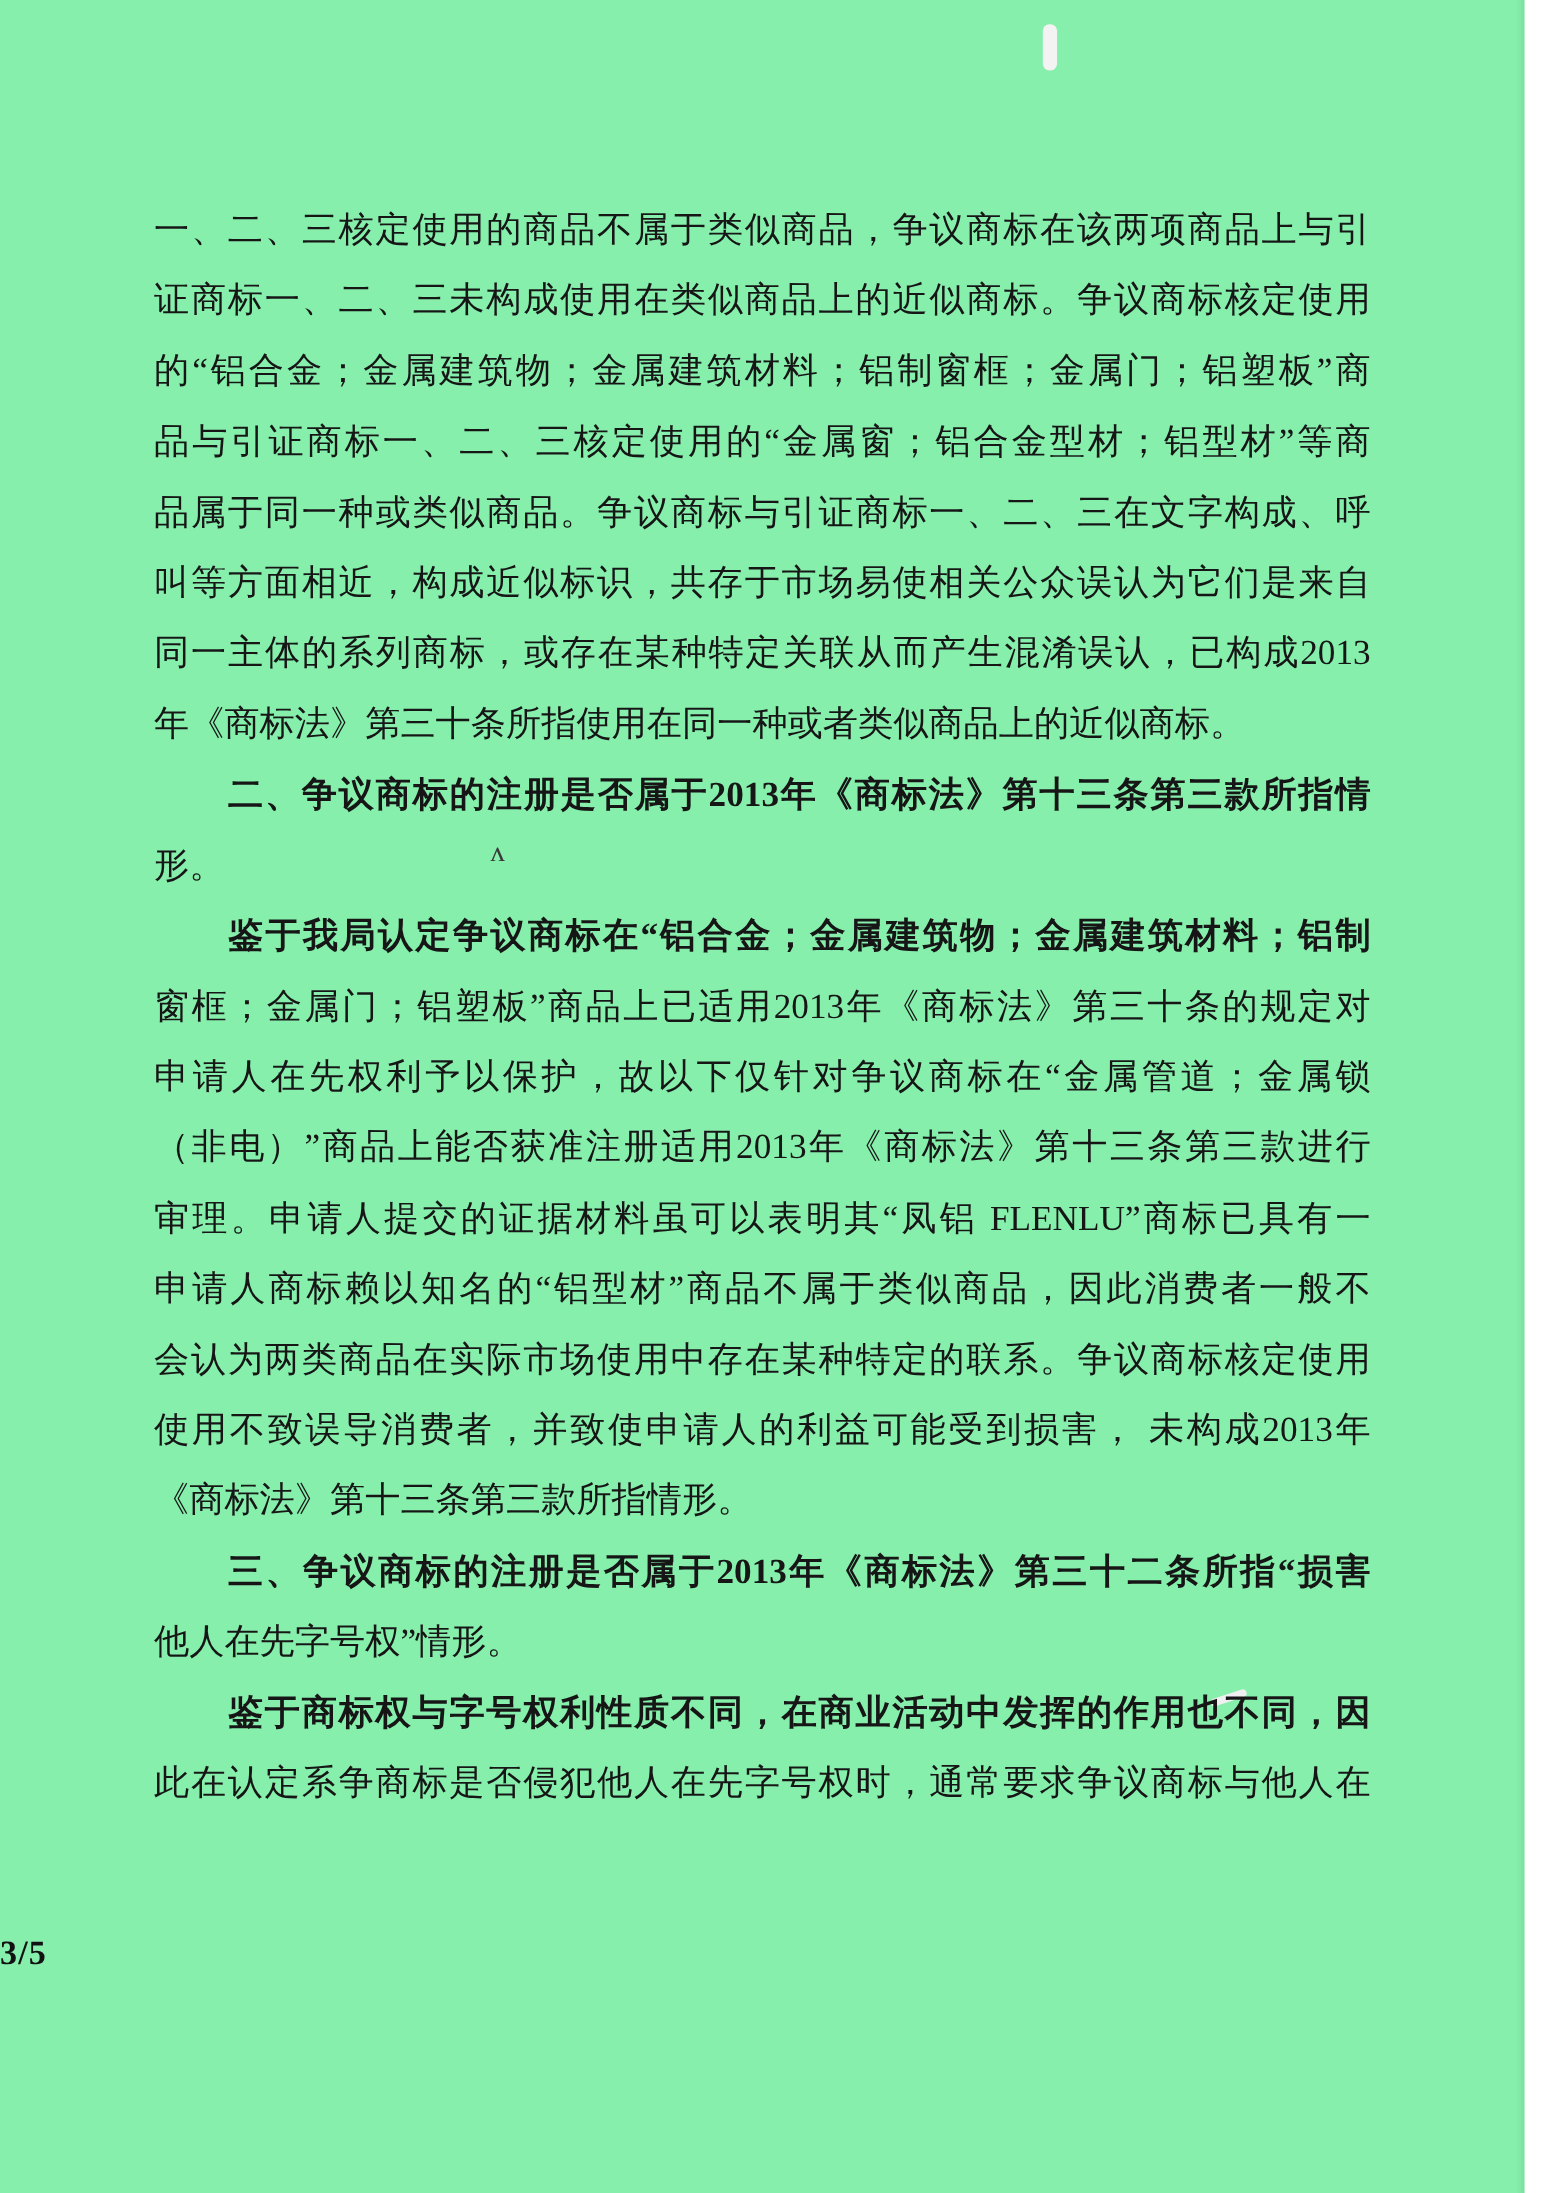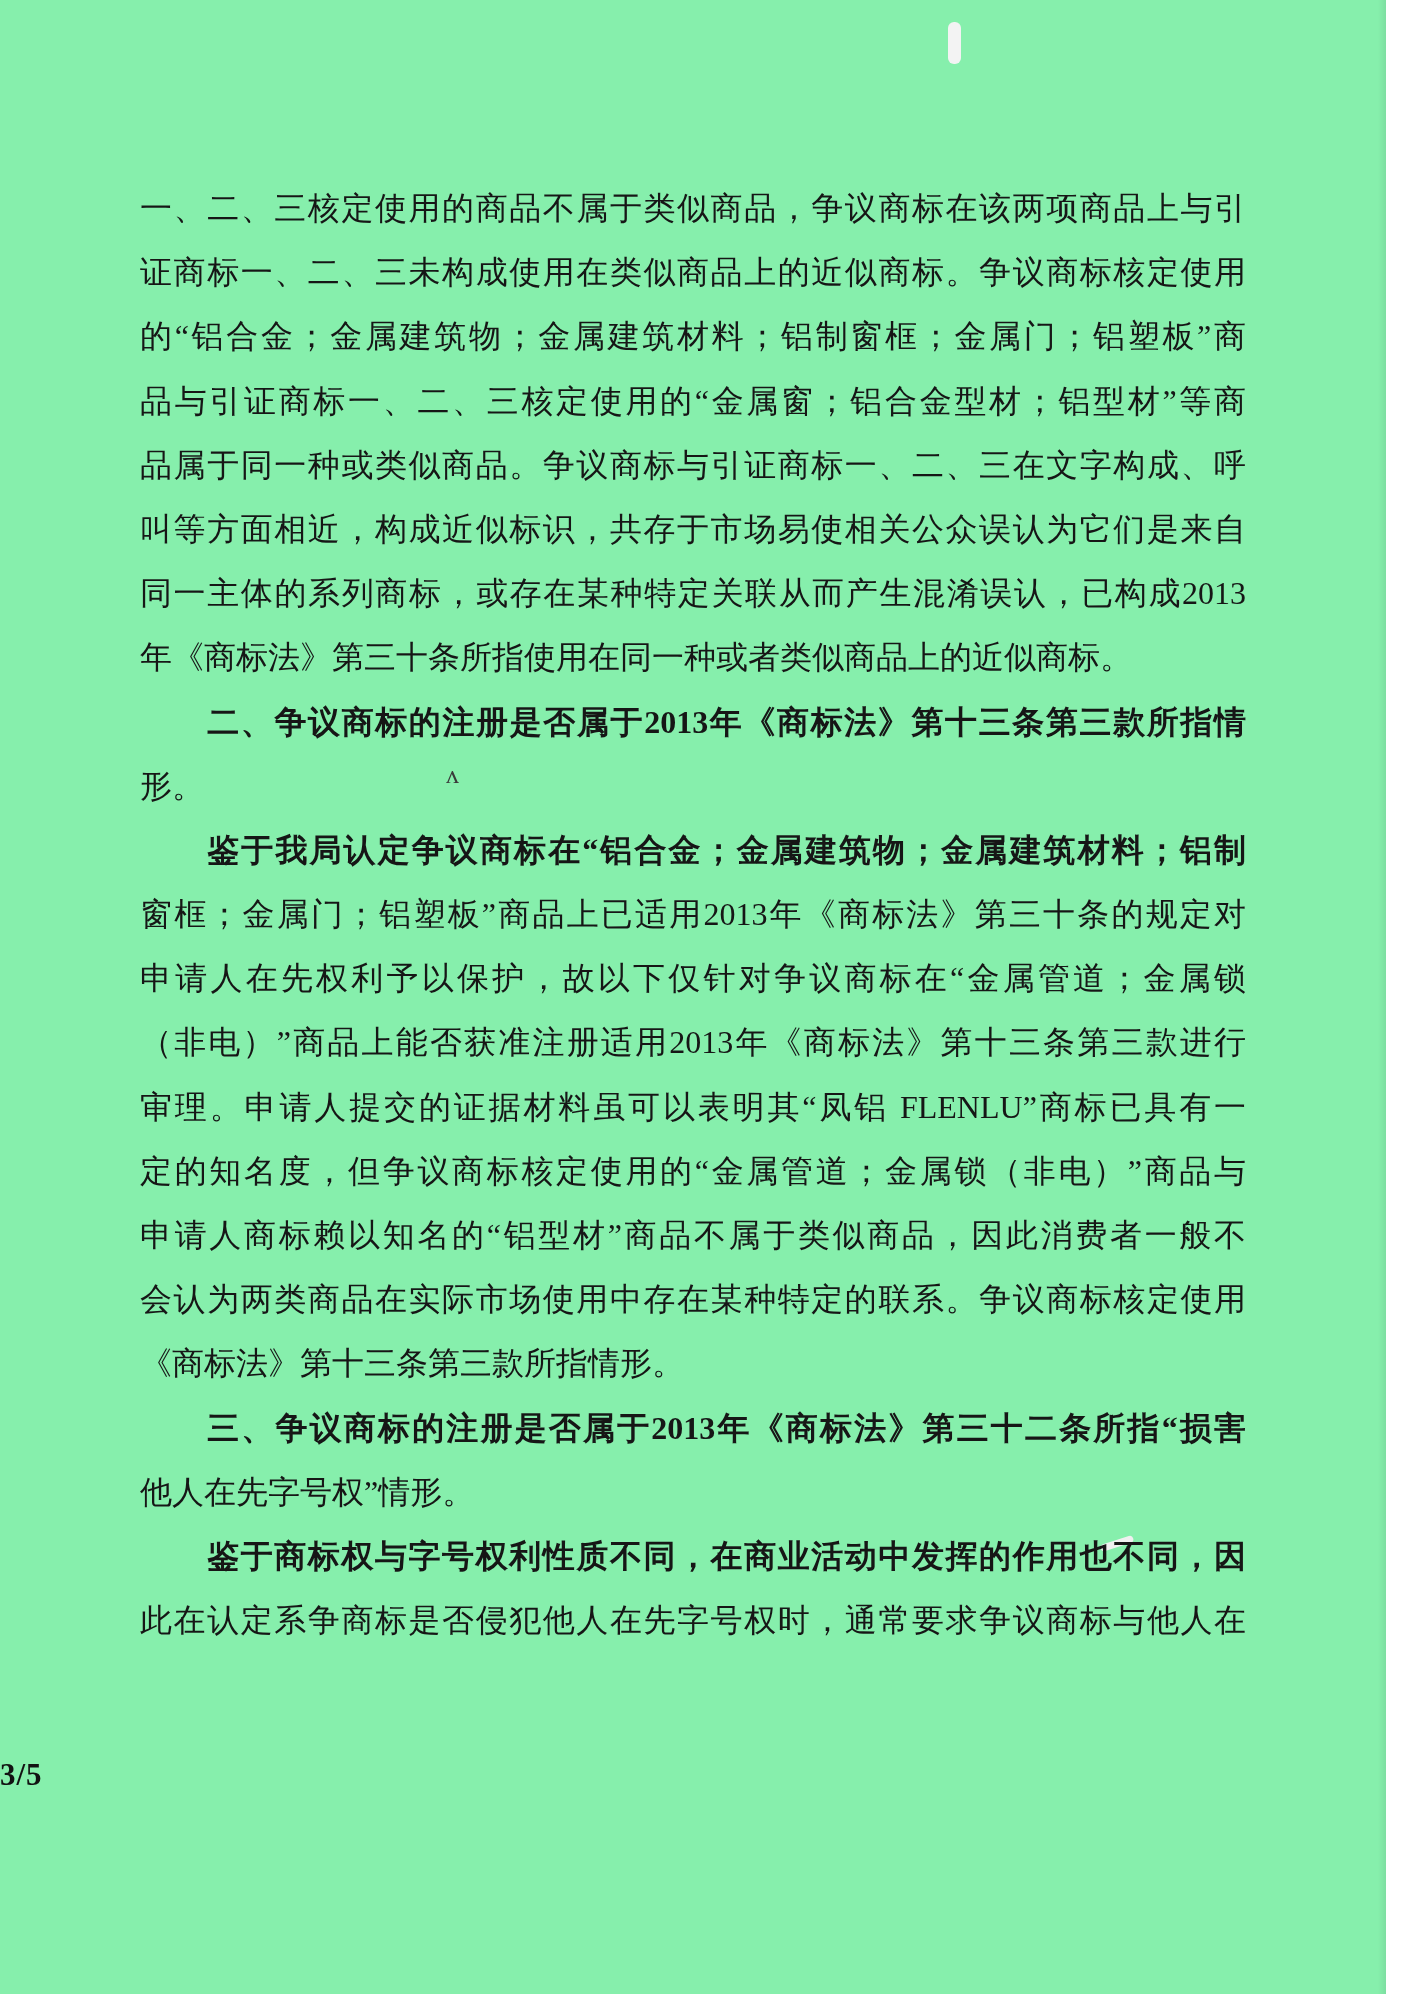--- a/index.html
+++ b/index.html
@@ -105,23 +105,23 @@
       <div class="text-line">叫等方面相近，构成近似标识，共存于市场易使相关公众误认为它们是来自</div>
       <div class="text-line">同一主体的系列商标，或存在某种特定关联从而产生混淆误认，已构成2013</div>
       <div class="text-line no-justify">年《商标法》第三十条所指使用在同一种或者类似商品上的近似商标。</div>
       <div class="text-line indent">二、争议商标的注册是否属于2013年《商标法》第十三条第三款所指情</div>
       <div class="text-line no-justify">形。</div>
       <div class="text-line indent">鉴于我局认定争议商标在“铝合金；金属建筑物；金属建筑材料；铝制</div>
       <div class="text-line">窗框；金属门；铝塑板”商品上已适用2013年《商标法》第三十条的规定对</div>
       <div class="text-line">申请人在先权利予以保护，故以下仅针对争议商标在“金属管道；金属锁</div>
       <div class="text-line">（非电）”商品上能否获准注册适用2013年《商标法》第十三条第三款进行</div>
       <div class="text-line">审理。申请人提交的证据材料虽可以表明其“凤铝 FLENLU”商标已具有一</div>
-      <div class="text-line">定的知名度，但争议商标核定使用的“金属管道；金属锁（非电）”商品与</div>
       <div class="text-line">申请人商标赖以知名的“铝型材”商品不属于类似商品，因此消费者一般不</div>
       <div class="text-line">会认为两类商品在实际市场使用中存在某种特定的联系。争议商标核定使用</div>
+      <div class="text-line">使用不致误导消费者，并致使申请人的利益可能受到损害， 未构成2013年</div>
       <div class="text-line no-justify">《商标法》第十三条第三款所指情形。</div>
       <div class="text-line indent">三、争议商标的注册是否属于2013年《商标法》第三十二条所指“损害</div>
       <div class="text-line no-justify">他人在先字号权”情形。</div>
       <div class="text-line indent">鉴于商标权与字号权利性质不同，在商业活动中发挥的作用也不同，因</div>
       <div class="text-line">此在认定系争商标是否侵犯他人在先字号权时，通常要求争议商标与他人在</div>
     </div>
 
   <div class="artifact-mark">ʌ</div>
 
   <div class="page-footer">3/5</div>

